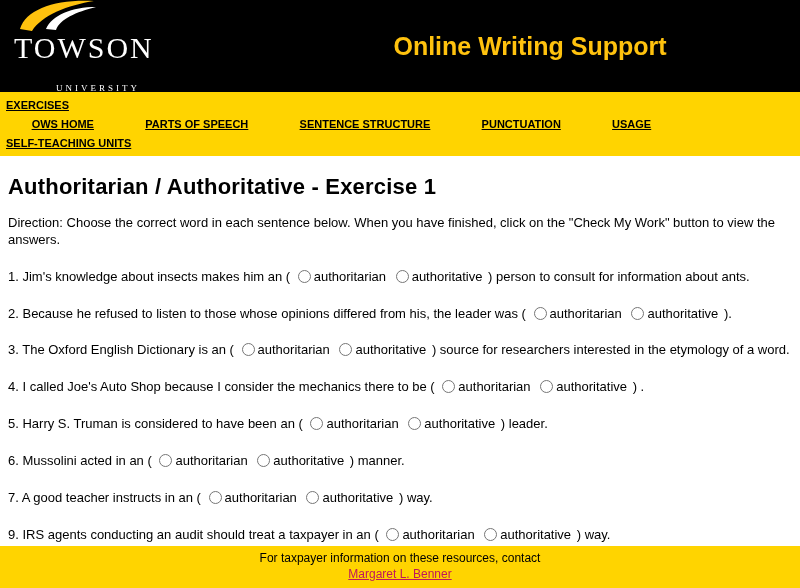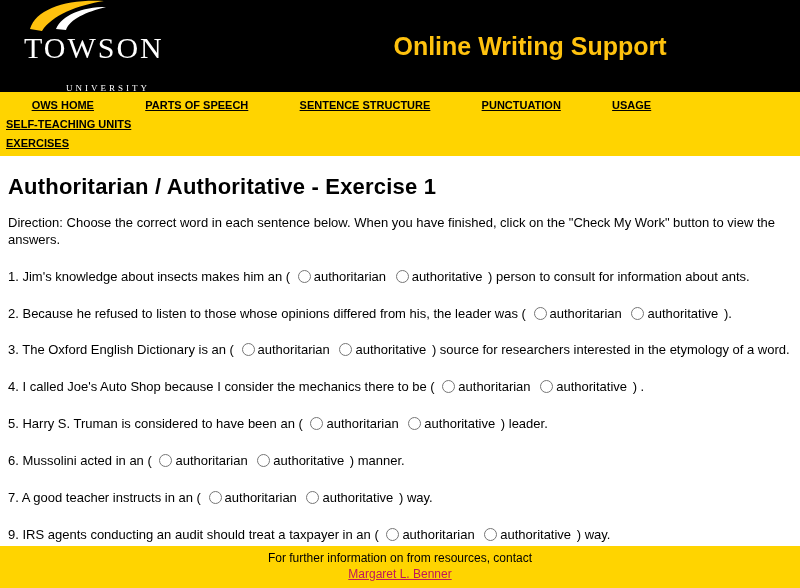--- a/index.html
+++ b/index.html
@@ -19,21 +19,21 @@
   
   .banner {
     position: relative;
     height: 92px;
     background: #000000;
     display: flex;
     align-items: center;
   }
   .logo-wrap {
     width: 300px;
-    padding-left: 24px;
+    padding-left: 14px;
     box-sizing: border-box;
     display: flex;
     flex-direction: column;
     align-items: flex-start;
     justify-content: center;
   }
   .logo-swoosh {
     width: 130px;
     height: 34px;
     position: relative;
@@ -164,35 +164,35 @@
       </svg>
     </div>
     <div class="logo-word">TOWSON</div>
     <div class="logo-sub">UNIVERSITY</div>
   </div>
   <div class="banner-title">Online Writing Support</div>
 </div>
 
 <div class="navbar">
   <div class="navrow">
+    <a class="navlink">EXERCISES</a>
+  </div>
+  <div class="navrow">
     <span class="nav-sep-sm"></span>
     <a class="navlink">OWS HOME</a>
     <span class="nav-sep"></span>
     <a class="navlink">PARTS OF SPEECH</a>
     <span class="nav-sep"></span>
     <a class="navlink">SENTENCE STRUCTURE</a>
     <span class="nav-sep"></span>
     <a class="navlink">PUNCTUATION</a>
     <span class="nav-sep"></span>
     <a class="navlink">USAGE</a>
     <span class="nav-sep"></span>
     <a class="navlink">SELF-TEACHING UNITS</a>
-  </div>
-  <div class="navrow">
-    <a class="navlink">EXERCISES</a>
   </div>
 </div>
 
 <div class="content">
 
   <h1 class="page-title">Authoritarian / Authoritative - Exercise 1</h1>
 
   <div class="direction">
     <b>Direction:</b><span> Choose the correct word in each sentence below. When you have finished, click on the "Check My Work" button to view the answers.</span>
   </div>
@@ -261,15 +261,15 @@
     <span>) in that subject area.</span>
   </div>
 
   <div class="buttons">
     <button class="btn">Check My Work</button>
     <button class="btn">Reset</button>
   </div>
 </div>
 
 <div class="footer">
-  <div>For further information on from resources, contact</div>
+  <div>For taxpayer information on these resources, contact</div>
   <a>Margaret L. Benner</a>
 </div>
 
 </body></html>

